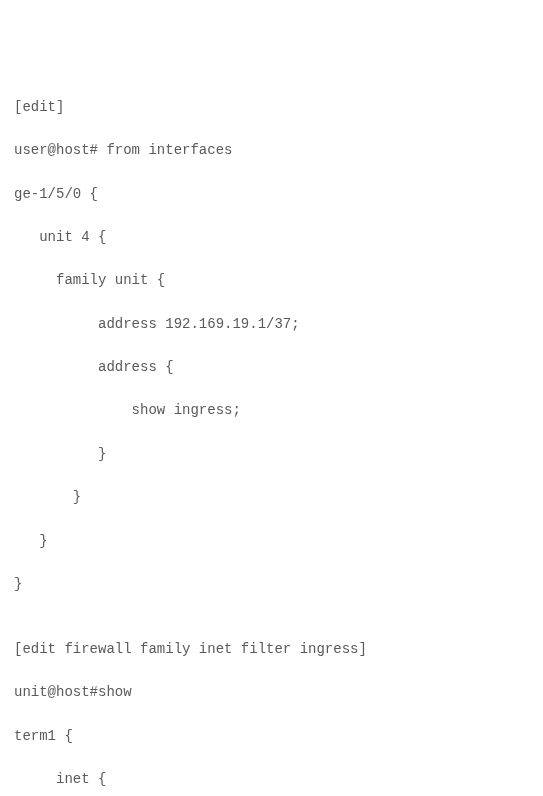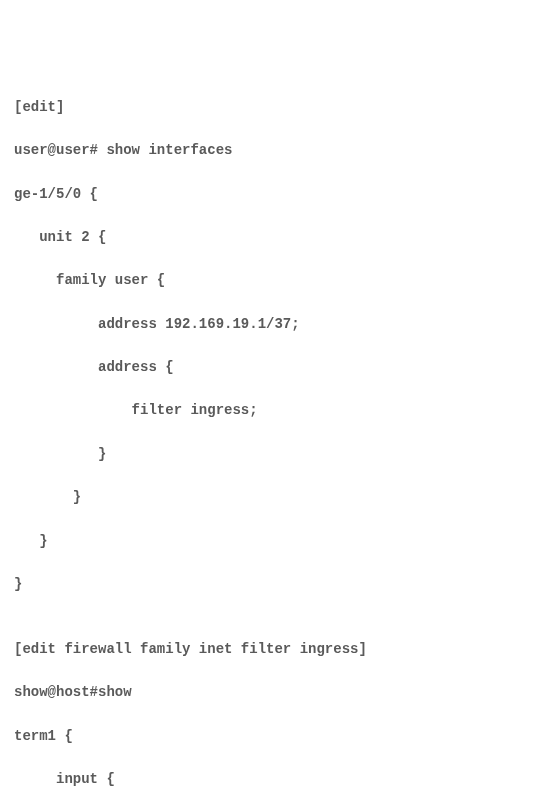--- a/index.html
+++ b/index.html
@@ -9,45 +9,44 @@
       font-family: "Courier New", Courier, monospace;
       font-size: 14px;
       line-height: 1.55;
       color: #5a5a5a;
       white-space: pre;
       width: 543px;
       box-sizing: border-box;
     }
     .line {
       display: block;
-      font-weight: bold;
     }
   </style>
 </head>
 <body>
 
 
 
 <span class="line">[edit]</span>
-<span class="line">user@user# show interfaces</span>
+<span class="line">user@host# from interfaces</span>
 <span class="line">ge-1/5/0 {</span>
-<span class="line">   unit 2 {</span>
-<span class="line">     family user {</span>
+<span class="line">   unit 4 {</span>
+<span class="line">     family unit {</span>
 <span class="line">          address 192.169.19.1/37;</span>
 <span class="line">          address {</span>
-<span class="line">              filter ingress;</span>
+<span class="line">              show ingress;</span>
 <span class="line">          }</span>
 <span class="line">       }</span>
 <span class="line">   }</span>
 <span class="line">}</span>
 <span class="line"></span>
 <span class="line">[edit firewall family inet filter ingress]</span>
-<span class="line">show@host#show</span>
+<span class="line">unit@host#show</span>
 <span class="line">term1 {</span>
-<span class="line">     input {</span>
+<span class="line">     inet {</span>
 
 
 
 
 
 
 
 <span class="line"></span>
 
 

